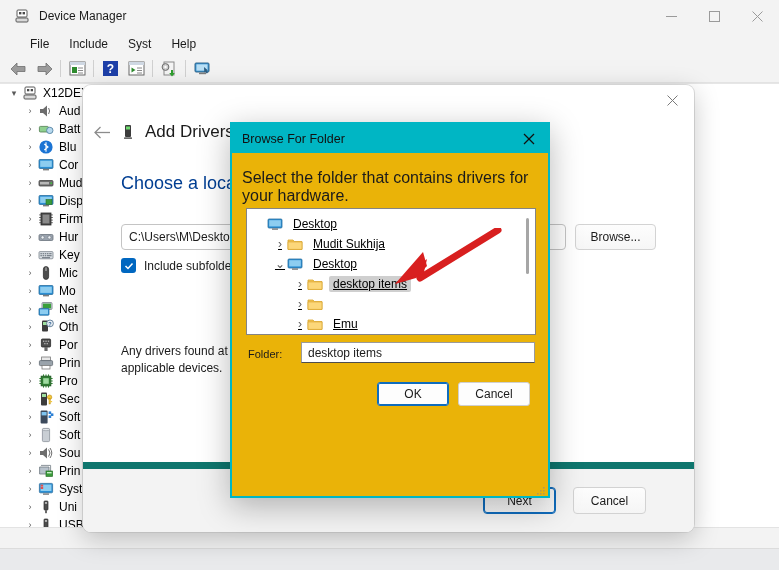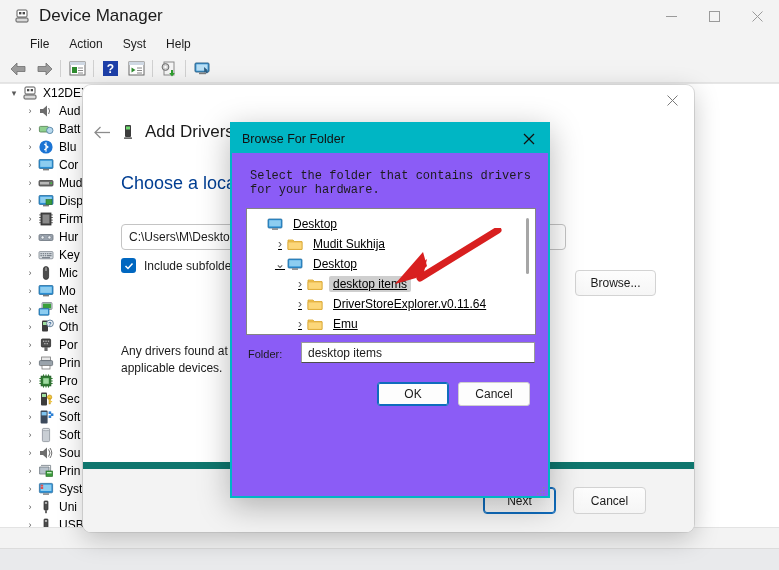--- a/index.html
+++ b/index.html
@@ -12,21 +12,21 @@
   
   #desktop{position:absolute;inset:0;background:#e9eaec;}
   #wm{position:absolute;right:18px;bottom:58px;font-size:38px;color:#dedfe1;
       letter-spacing:2px;font-weight:700;user-select:none;}
 
   
   #dm{position:absolute;left:0;top:0;width:779px;height:548px;background:#f3f3f3;
       box-shadow:0 0 0 1px #dcdcdc;}
   #dm-title{height:32px;display:flex;align-items:center;background:#f3f3f3;}
   #dm-icon{width:16px;height:16px;margin-left:14px;margin-right:9px;position:relative;}
-  #dm-title-text{font-size:17px;color:#1b1b1b;}
+  #dm-title-text{font-size:12px;color:#1b1b1b;}
   #dm-winbtns{margin-left:auto;display:flex;height:32px;}
   .winbtn{width:43px;height:32px;display:flex;align-items:center;justify-content:center;}
   .winbtn svg{display:block;}
   #dm-menubar{height:23px;display:flex;align-items:center;padding-left:20px;gap:0px;
       background:#f3f3f3;}
   .menu-item{font-size:12px;color:#1b1b1b;padding:3px 10px;border-radius:3px;}
   #dm-toolbar{height:27px;display:flex;align-items:center;padding-left:5px;
       background:#f3f3f3;border-bottom:1px solid #e3e3e3;}
   .tb-btn{width:26px;height:24px;display:flex;align-items:center;justify-content:center;}
   .tb-sep{width:1px;height:17px;background:#d0d0d0;margin:0 3px;}
@@ -55,45 +55,45 @@
   #wiz-h1{position:absolute;left:38px;top:88px;font-size:18px;color:#003e92;
       font-weight:400;white-space:nowrap;}
   #wiz-path{position:absolute;left:38px;top:139px;width:445px;height:26px;
       border:1px solid #c4c4c4;border-radius:4px;background:#fff;
       display:flex;align-items:center;padding:0 7px;font-size:12px;color:#1b1b1b;
       box-sizing:border-box;overflow:hidden;white-space:nowrap;}
   #wiz-browse{position:absolute;left:492px;top:139px;width:81px;height:26px;
       border:1px solid #d3d3d3;border-radius:4px;
       background:linear-gradient(#fdfdfd,#f6f6f6);
       display:flex;align-items:center;justify-content:center;font-size:12px;color:#1b1b1b;
-      box-sizing:border-box;margin-top:46px;}
+      box-sizing:border-box;}
   #wiz-chk{position:absolute;left:38px;top:173px;display:flex;align-items:center;
       font-size:12px;color:#1b1b1b;white-space:nowrap;}
   .cbox{width:15px;height:15px;border-radius:3px;background:#0067c0;margin-right:8px;
       display:flex;align-items:center;justify-content:center;flex:none;}
   #wiz-note{position:absolute;left:38px;top:258px;width:527px;font-size:12px;
       color:#1b1b1b;line-height:17px;}
   #wiz-foot{position:absolute;left:0;right:0;bottom:0;height:63px;
       background:#f3f3f3;border-radius:0 0 8px 8px;border-top:7px solid #0f766e;}
   .wbtn{position:absolute;top:18px;height:27px;width:73px;border-radius:4px;
       display:flex;align-items:center;justify-content:center;font-size:12px;
       color:#1b1b1b;box-sizing:border-box;
       background:linear-gradient(#fdfdfd,#f5f5f5);border:1px solid #d2d2d2;}
   #wbtn-next{right:138px;border:1px solid #0f6cbd;box-shadow:0 0 0 1px #0f6cbd inset;}
   #wbtn-cancel{right:48px;}
 
   
   #bff{position:absolute;left:230px;top:122px;width:320px;height:376px;
-      background:#8b5cf6;border:2px solid #00b6c4;box-sizing:border-box;
+      background:#eab308;border:2px solid #00b6c4;box-sizing:border-box;
       box-shadow:0 8px 30px rgba(0,0,0,.28);}
   #bff-title{height:29px;background:#00b6c4;display:flex;align-items:center;}
   #bff-title-txt{font-size:12.5px;color:#111;margin-left:10px;}
   #bff-close{margin-left:auto;width:38px;height:29px;display:flex;align-items:center;
       justify-content:center;}
-  #bff-prompt{font-size:12px;color:#1b1b1b;margin:16px 0 0 18px;font-family:Liberation Mono, monospace;}
+  #bff-prompt{font-size:16px;color:#1b1b1b;margin:16px 0 0 10px;}
   #bff-tree{position:absolute;left:14px;top:84px;width:290px;height:127px;
       background:#fff;border:1px solid #848484;box-sizing:border-box;overflow:hidden;}
   #bff-tree-inner{position:absolute;left:0;top:5px;right:0;text-decoration:underline;}
   .ftrow{height:20px;display:flex;align-items:center;font-size:12px;color:#000;
       white-space:nowrap;}
   .ftrow .chev{width:14px;text-align:center;font-size:9px;color:#5a5a5a;flex:none;}
   .ftrow .ico{width:16px;height:16px;margin-right:6px;flex:none;position:relative;}
   .ftrow .lbl{padding:1px 4px;border-radius:2px;}
   .ftrow.sel .lbl{background:#cfcfcf;}
   #bff-sb{position:absolute;right:1px;top:1px;bottom:1px;width:13px;background:#fff;}
@@ -147,21 +147,21 @@
         <svg width="11" height="11">
             <line x1="0.5" y1="0.5" x2="10.5" y2="10.5" stroke="#9a9a9a" stroke-width="1"></line>
             <line x1="10.5" y1="0.5" x2="0.5" y2="10.5" stroke="#9a9a9a" stroke-width="1"></line>
           </svg>
       </div>
     </div>
   </div>
 
   <div id="dm-menubar">
     <div class="menu-item">File</div>
-    <div class="menu-item">Action</div>
+    <div class="menu-item">Include</div>
     <div class="menu-item">Syst</div>
     <div class="menu-item">Help</div>
   </div>
 
   <div id="dm-toolbar">
     <div class="tb-btn">
       <svg width="17" height="14" viewBox="0 0 17 14">
           <path d="M7 1 L1 7 L7 13 L7 9.5 L15 9.5 L15 4.5 L7 4.5 Z" fill="#9b9b9b" stroke="#6f6f6f" stroke-width=".8"></path>
         </svg>
     </div>
@@ -599,21 +599,20 @@
               <path d="M1 5.9 L15 5.9 L15 13.4 L1 13.4 Z" fill="#fcd77a" stroke="#d8a42c" stroke-width=".7"></path>
             </svg></span>
           <span class="lbl">desktop items</span>
         </div>
         <div class="ftrow" style="padding-left: 46px;">
           <span class="chev" style="font-size: 12px;">›</span>
           <span class="ico"><svg width="16" height="16" viewBox="0 0 16 16">
               <path d="M1 4 L6 4 L7.4 5.6 L15 5.6 L15 13.4 L1 13.4 Z" fill="#f6c659" stroke="#d8a42c" stroke-width=".8"></path>
               <path d="M1 5.9 L15 5.9 L15 13.4 L1 13.4 Z" fill="#fcd77a" stroke="#d8a42c" stroke-width=".7"></path>
             </svg></span>
-          <span class="lbl">DriverStoreExplorer.v0.11.64</span>
         </div>
         <div class="ftrow" style="padding-left: 46px;">
           <span class="chev" style="font-size: 12px;">›</span>
           <span class="ico"><svg width="16" height="16" viewBox="0 0 16 16">
               <path d="M1 4 L6 4 L7.4 5.6 L15 5.6 L15 13.4 L1 13.4 Z" fill="#f6c659" stroke="#d8a42c" stroke-width=".8"></path>
               <path d="M1 5.9 L15 5.9 L15 13.4 L1 13.4 Z" fill="#fcd77a" stroke="#d8a42c" stroke-width=".7"></path>
             </svg></span>
           <span class="lbl">Emu</span>
         </div>
         <div class="ftrow" style="padding-left: 46px;">

